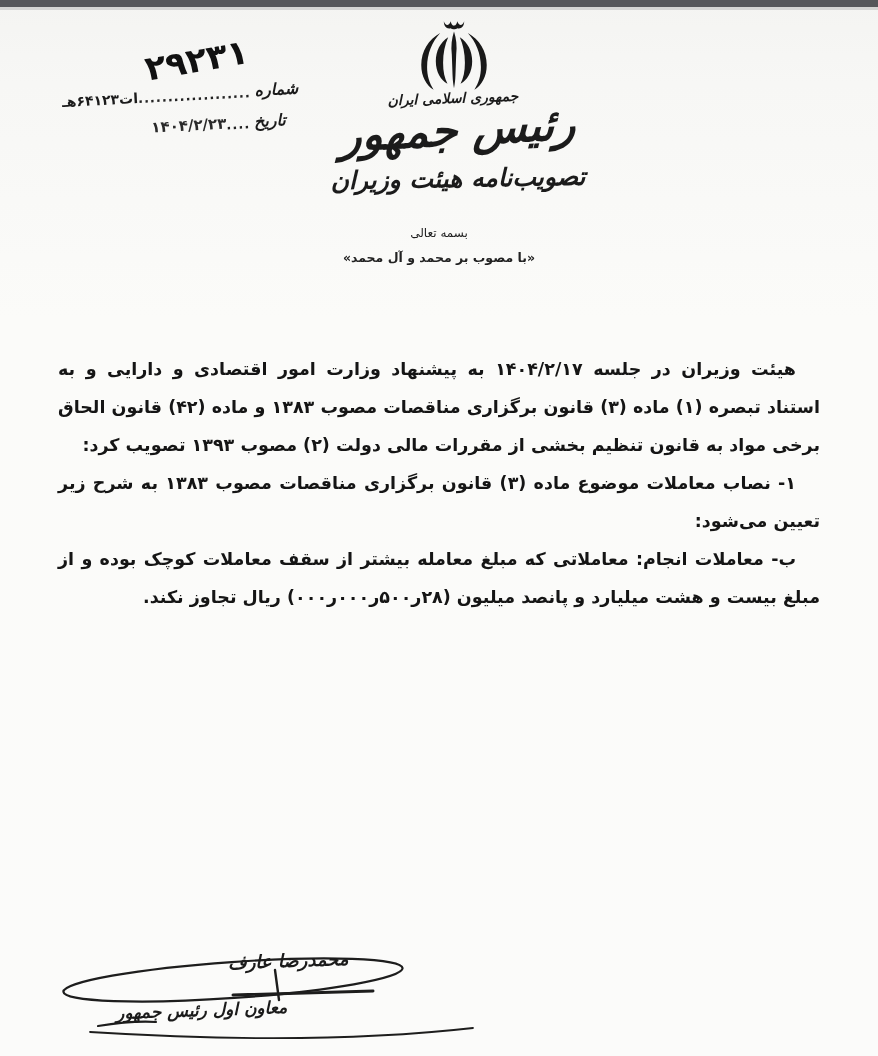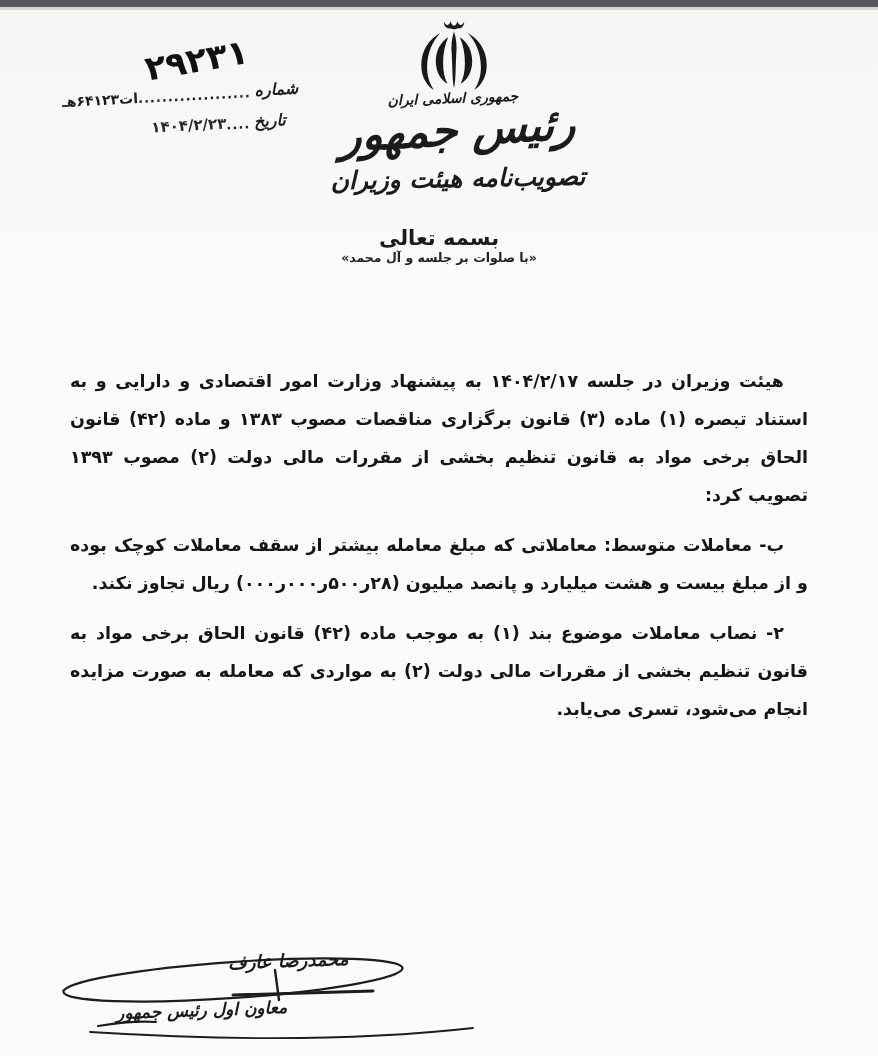--- a/index.html
+++ b/index.html
@@ -45,34 +45,34 @@
   .meta-row.number-row{margin-top:44px;}
   .meta-row.date-row{margin-top:12px;padding-right:14px;}
   .meta-label{font-size:16px;font-weight:700;font-style:italic;padding-left:4px;}
   .meta-dots{font-size:13px;font-weight:700;letter-spacing:1px;color:#222;}
   .meta-stamp{font-size:14px;font-weight:700;letter-spacing:.5px;}
   .meta-date-value{font-size:15px;font-weight:700;letter-spacing:2px;color:#2a2a2a;}
 
   
   .besmeh{
     position:absolute;left:339px;top:226px;width:200px;text-align:center;
-    font-size:21px;font-weight:700;direction:rtl;
+    font-size:12px;font-weight:400;direction:rtl;
   }
   .salawat{
     position:absolute;left:289px;top:250px;width:300px;text-align:center;
     font-size:12.5px;font-weight:700;direction:rtl;color:#222;
   }
 
   
   .body-text{
     position:absolute;top:350px;left:58px;right:58px;
     direction:rtl;text-align:justify;
     font-size:17.5px;line-height:38px;font-weight:600;color:#151515;
   }
-  .body-text p{margin:12px;text-indent:24px;}
+  .body-text p{margin:0;text-indent:24px;}
 
   
   .signature{position:absolute;left:28px;top:942px;width:470px;height:110px;}
   .signature svg{position:absolute;left:0;top:0;}
   .sig-name{
     position:absolute;left:200px;top:8px;
     font-size:18px;font-weight:700;font-style:italic;direction:rtl;
     transform:rotate(-2deg);white-space:nowrap;letter-spacing:-1px;
   }
   .sig-title{
@@ -116,26 +116,26 @@
       <span class="meta-stamp">ات۶۴۱۲۳هـ</span>
     </div>
     <div class="meta-row date-row">
       <span class="meta-label">تاریخ</span>
       <span class="meta-dots">....</span>
       <span class="meta-date-value">۱۴۰۴/۲/۲۳</span>
     </div>
   </div>
 
   <div class="besmeh">بسمه تعالی</div>
-  <div class="salawat">«با صلوات بر جلسه و آل محمد»</div>
+  <div class="salawat">«با مصوب بر محمد و آل محمد»</div>
 
   <div class="body-text">
     <p>هیئت وزیران در جلسه ۱۴۰۴/۲/۱۷ به پیشنهاد وزارت امور اقتصادی و دارایی و به استناد تبصره (۱) ماده (۳) قانون برگزاری مناقصات مصوب ۱۳۸۳ و ماده (۴۲) قانون الحاق برخی مواد به قانون تنظیم بخشی از مقررات مالی دولت (۲) مصوب ۱۳۹۳ تصویب کرد:</p>
-    <p>ب- معاملات متوسط: معاملاتی که مبلغ معامله بیشتر از سقف معاملات کوچک بوده و از مبلغ بیست و هشت میلیارد و پانصد میلیون (۲۸ر۵۰۰ر۰۰۰ر۰۰۰) ریال تجاوز نکند.</p>
-    <p>۲- نصاب معاملات موضوع بند (۱) به موجب ماده (۴۲) قانون الحاق برخی مواد به قانون تنظیم بخشی از مقررات مالی دولت (۲) به مواردی که معامله به صورت مزایده انجام می‌شود، تسری می‌یابد.</p>
+    <p>۱- نصاب معاملات موضوع ماده (۳) قانون برگزاری مناقصات مصوب ۱۳۸۳ به شرح زیر تعیین می‌شود:</p>
+    <p>ب- معاملات انجام: معاملاتی که مبلغ معامله بیشتر از سقف معاملات کوچک بوده و از مبلغ بیست و هشت میلیارد و پانصد میلیون (۲۸ر۵۰۰ر۰۰۰ر۰۰۰) ریال تجاوز نکند.</p>
   </div>
 
   <div class="signature">
     <svg width="470" height="110" viewBox="0 0 470 110" xmlns="http://www.w3.org/2000/svg" fill="none" stroke="#1d1d1d" stroke-linecap="round">
       <ellipse cx="205" cy="38" rx="170" ry="18" stroke-width="2.2" transform="rotate(-4 205 38)"></ellipse>
       <path d="M247,28 L251,58" stroke-width="2.4"></path>
       <path d="M205,53 L345,49" stroke-width="3"></path>
       <path d="M62,90 C190,98 330,99 445,86" stroke-width="1.8"></path>
       <path d="M70,84 C95,80 112,79 128,80" stroke-width="2.2"></path>
     </svg>

